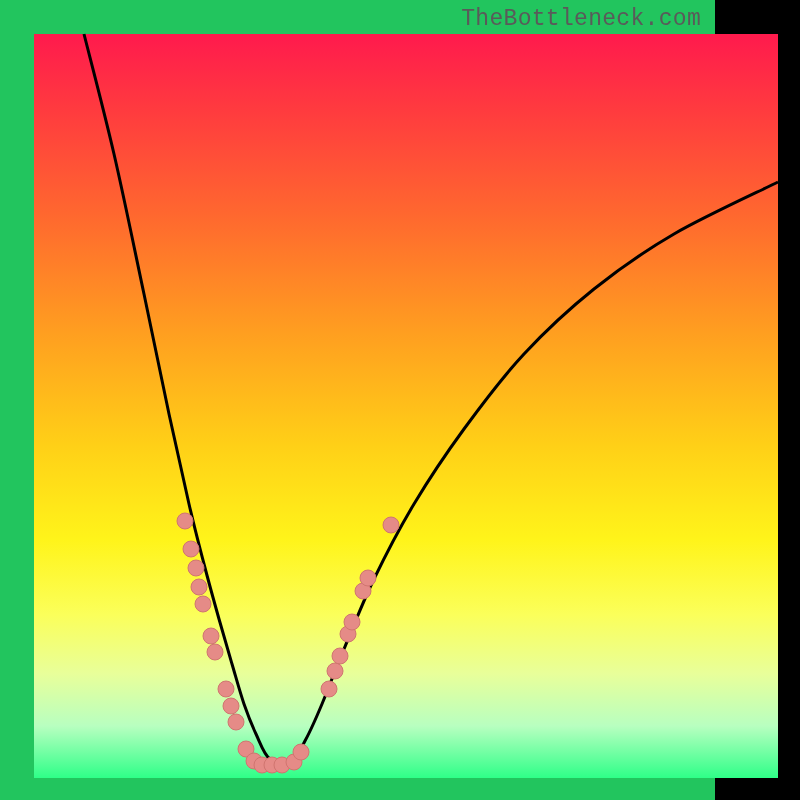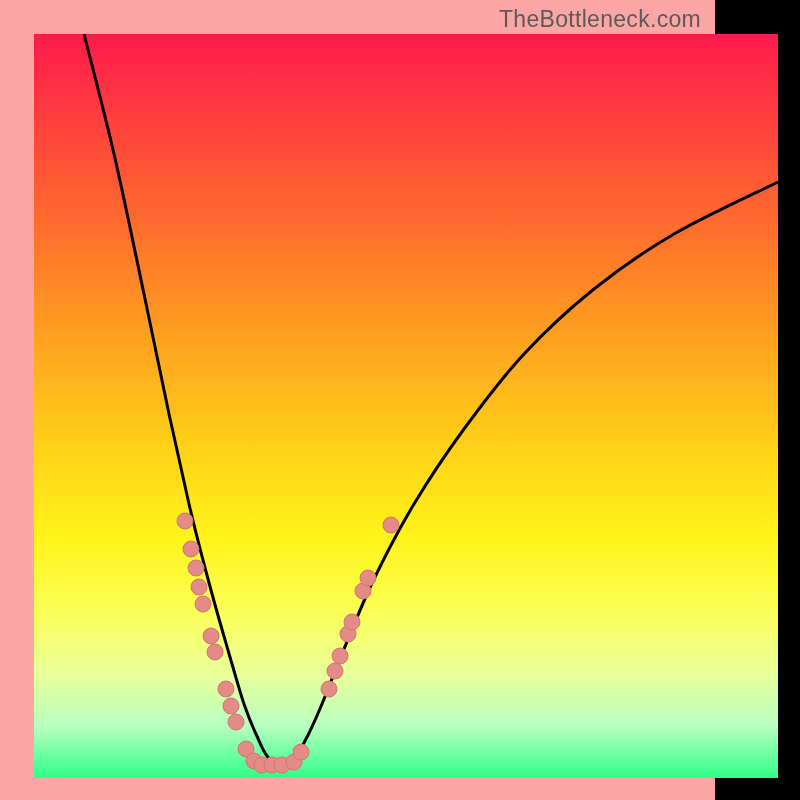--- a/index.html
+++ b/index.html
@@ -10,21 +10,22 @@
     overflow: hidden;
     background: #000;
     font-family: Arial, Helvetica, sans-serif;
   }
   .frame {
     position: absolute;
     left: 0;
     top: 0;
     width: 715px;
     height: 800px;
-    background: #fca5a5;
+    background: #22c55e;
+    font-family: Liberation Mono, monospace;
   }
   .plot {
     position: absolute;
     left: 34px;
     top: 34px;
     width: 744px;
     height: 744px;
     background: linear-gradient(
       to bottom,
       #ff1a4d 0%,

